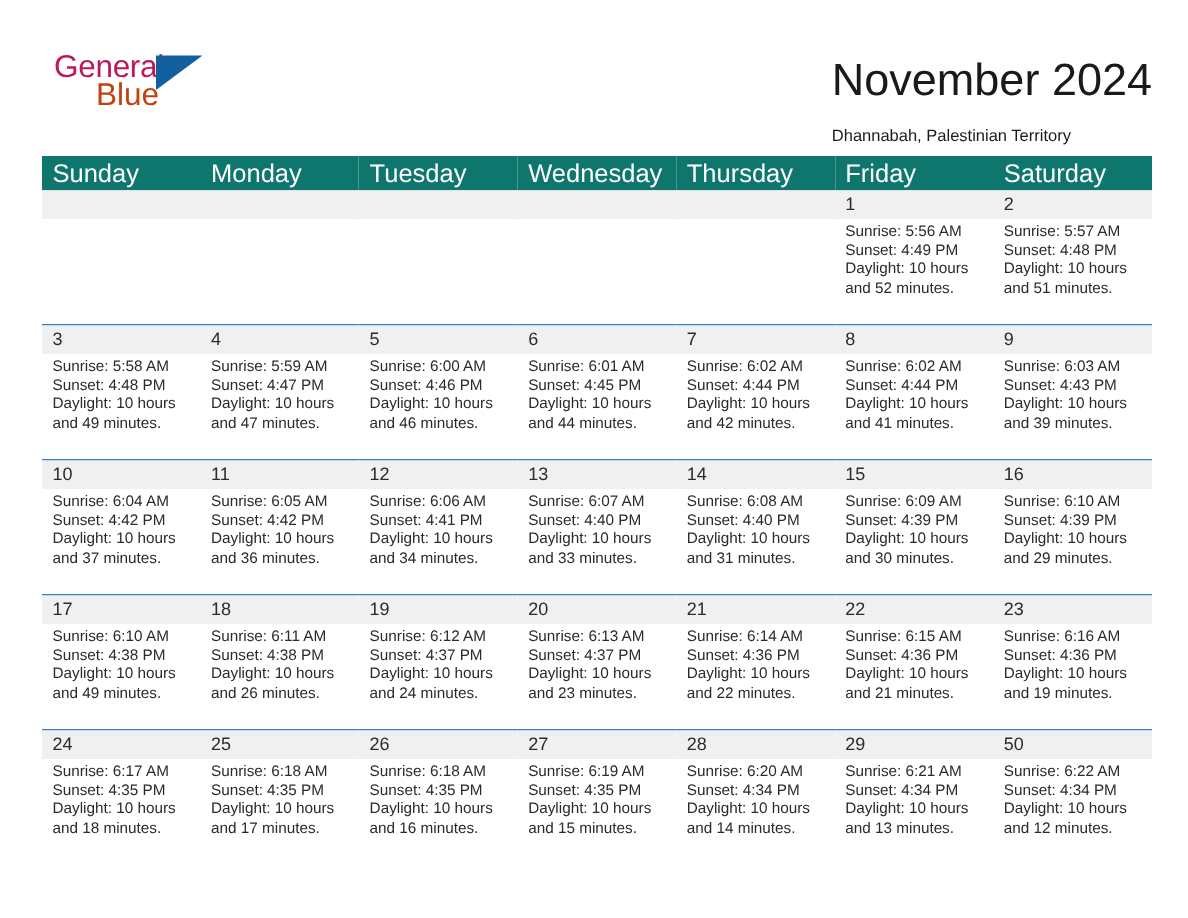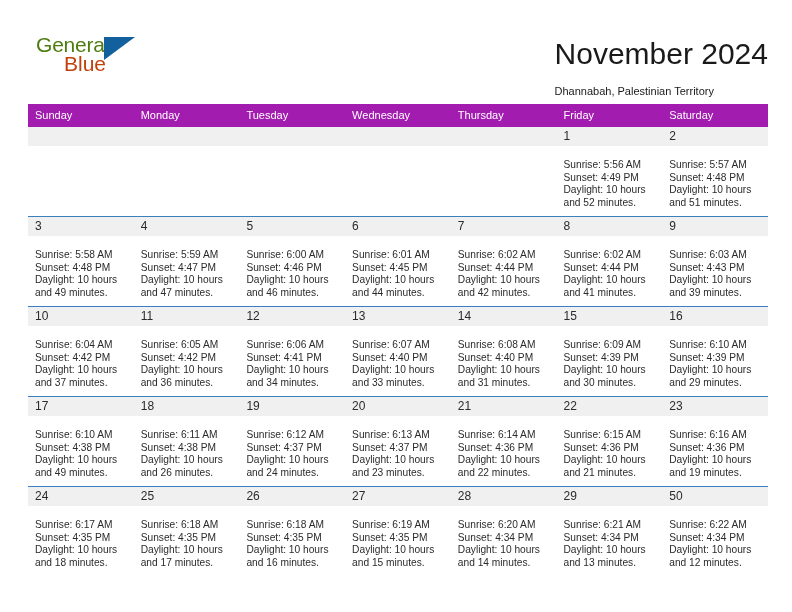--- a/index.html
+++ b/index.html
@@ -35,21 +35,21 @@
     top: 6px;
     width: 120px;
     height: 52px;
   }
   .logo-general {
     position: absolute;
     left: 0;
     top: 0;
     font-size: 21px;
     letter-spacing: -0.2px;
-    color: #4d7c0f;
+    color: #be185d;
     line-height: 21px;
     font-family: "Liberation Sans", sans-serif;
   }
   .logo-blue {
     position: absolute;
     left: 28px;
     top: 19px;
     font-size: 21px;
     color: #c2410c;
     line-height: 21px;
@@ -90,23 +90,23 @@
   
   .cal {
     position: absolute;
     left: 28px;
     top: 104px;
     width: 740px;
     border-collapse: collapse;
     table-layout: fixed;
   }
   .cal th {
-    background: #a21caf;
+    background: #0f766e;
     color: #ffffff;
-    font-size: 11px;
+    font-size: 17px;
     font-weight: normal;
     text-align: left;
     padding: 5px 0 5px 7px;
     height: 13px;
     line-height: 13px;
     border: none;
   }
   .cal td {
     vertical-align: top;
     padding: 0;
@@ -127,21 +127,21 @@
     height: 19px;
     line-height: 19px;
     padding-left: 7px;
     font-size: 12px;
     color: #2b2b2b;
   }
   td.empty .daynum-band {
     background: #f0f0f0;
   }
   .details {
-    padding: 13px 7px 0 7px;
+    padding: 3px 7px 0 7px;
     font-size: 10.2px;
     line-height: 12.6px;
     color: #2b2b2b;
   }
   .details div {
     white-space: nowrap;
   }
 </style>
 </head>
 <body>

